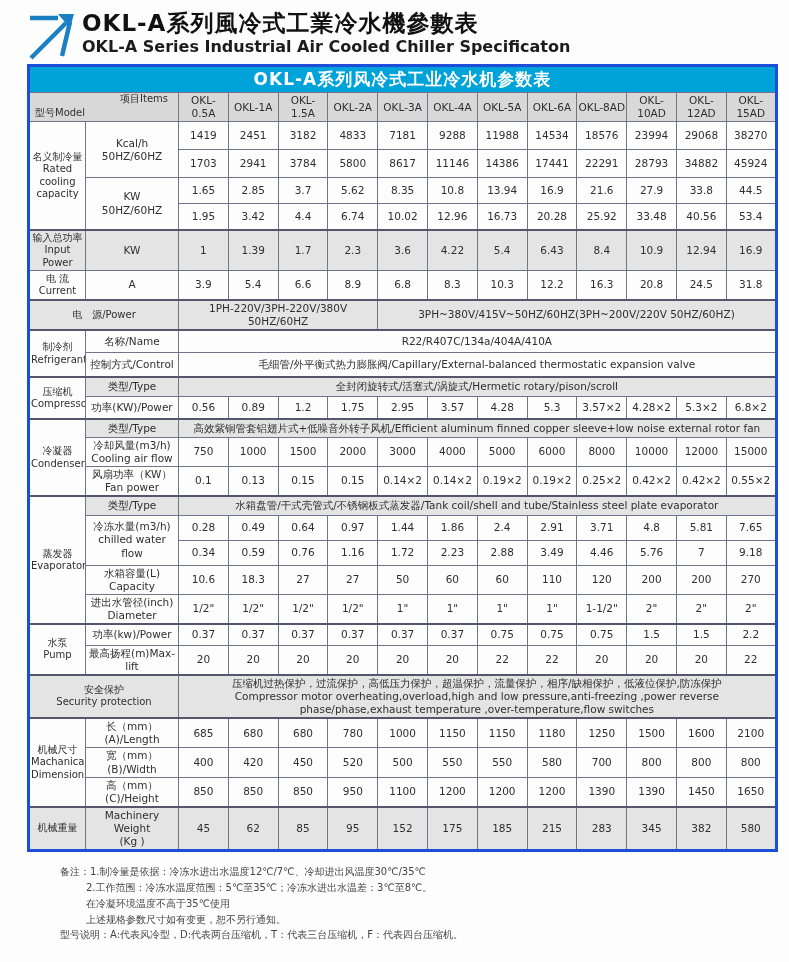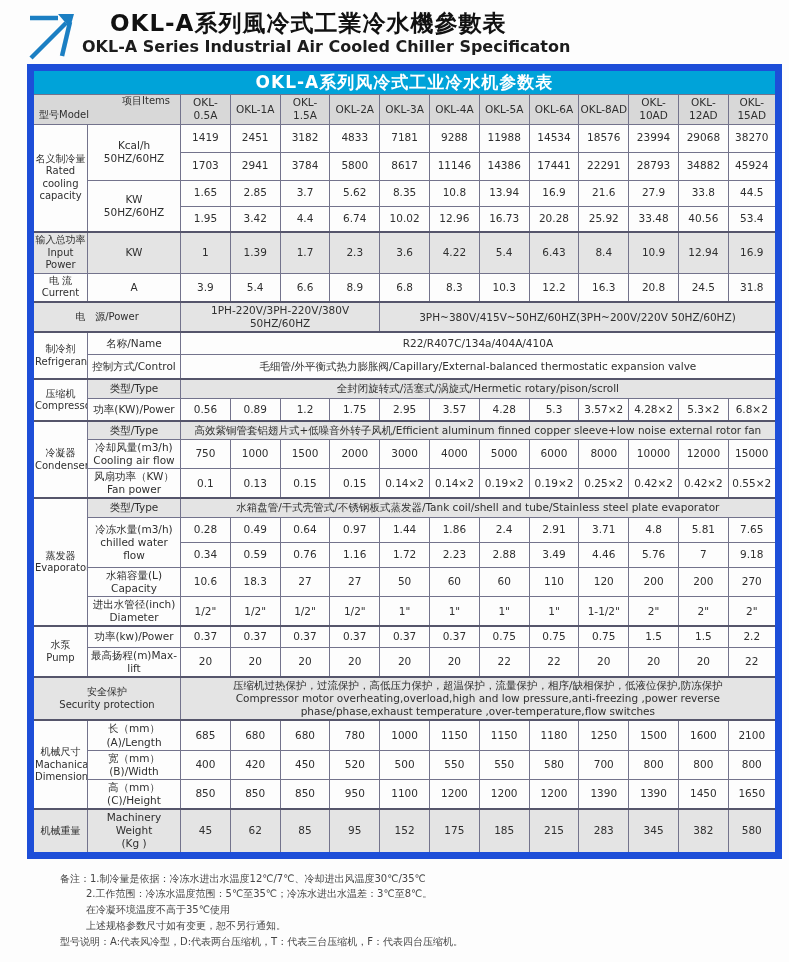--- a/index.html
+++ b/index.html
@@ -3,26 +3,26 @@
 <meta charset="utf-8">
 <style>
   * { margin:0; padding:0; box-sizing:border-box; }
   body { background:#ffffff; font-family:"DejaVu Sans","Liberation Sans",sans-serif; }
   .page { position:relative; width:789px; height:962px; background:#fdfdfd; overflow:hidden; }
 
   
   .hdr { display:flex; align-items:flex-start; padding:10px 0 0 24px; height:64px; }
   .logo { width:52px; height:50px; flex:0 0 52px; margin-right:6px; margin-top:2px; }
   .titles { line-height:1.15; }
-  .title-zh { font-size:23px; font-weight:700; color:#111; letter-spacing:1px;margin-left:28px; }
+  .title-zh { font-size:23px; font-weight:700; color:#111; letter-spacing:1px; }
   .title-en { font-size:16px; font-weight:600; color:#1c1c1c; margin-top:2px; }
 
   
   table.spec { border-collapse:collapse; table-layout:fixed; width:748px; margin-left:27px;
-               border:7px solid #1d4ed8; font-size:10.5px; color:#2f2f2f; }
+               border:3px solid #1d4ed8; font-size:10.5px; color:#2f2f2f; }
   table.spec td { border:1px solid #73738c; text-align:center; vertical-align:middle;
                   padding:1px 1px; line-height:1.25; overflow:hidden; }
   td.title-bar { background:#00a3d9; color:#ffffff; font-size:17px; font-weight:700;
                  letter-spacing:1px; height:27px; border:1px solid #3c3c50; }
   tr.head td { background:#d8d8d8; height:28px; }
   td.cat { font-size:10px; }
   td.item { font-size:10.5px; }
   td.val { font-size:10.5px; }
   td.shaded { background:#e4e4e4; }
   tr.sec td { border-top:2px solid #55556b; }

